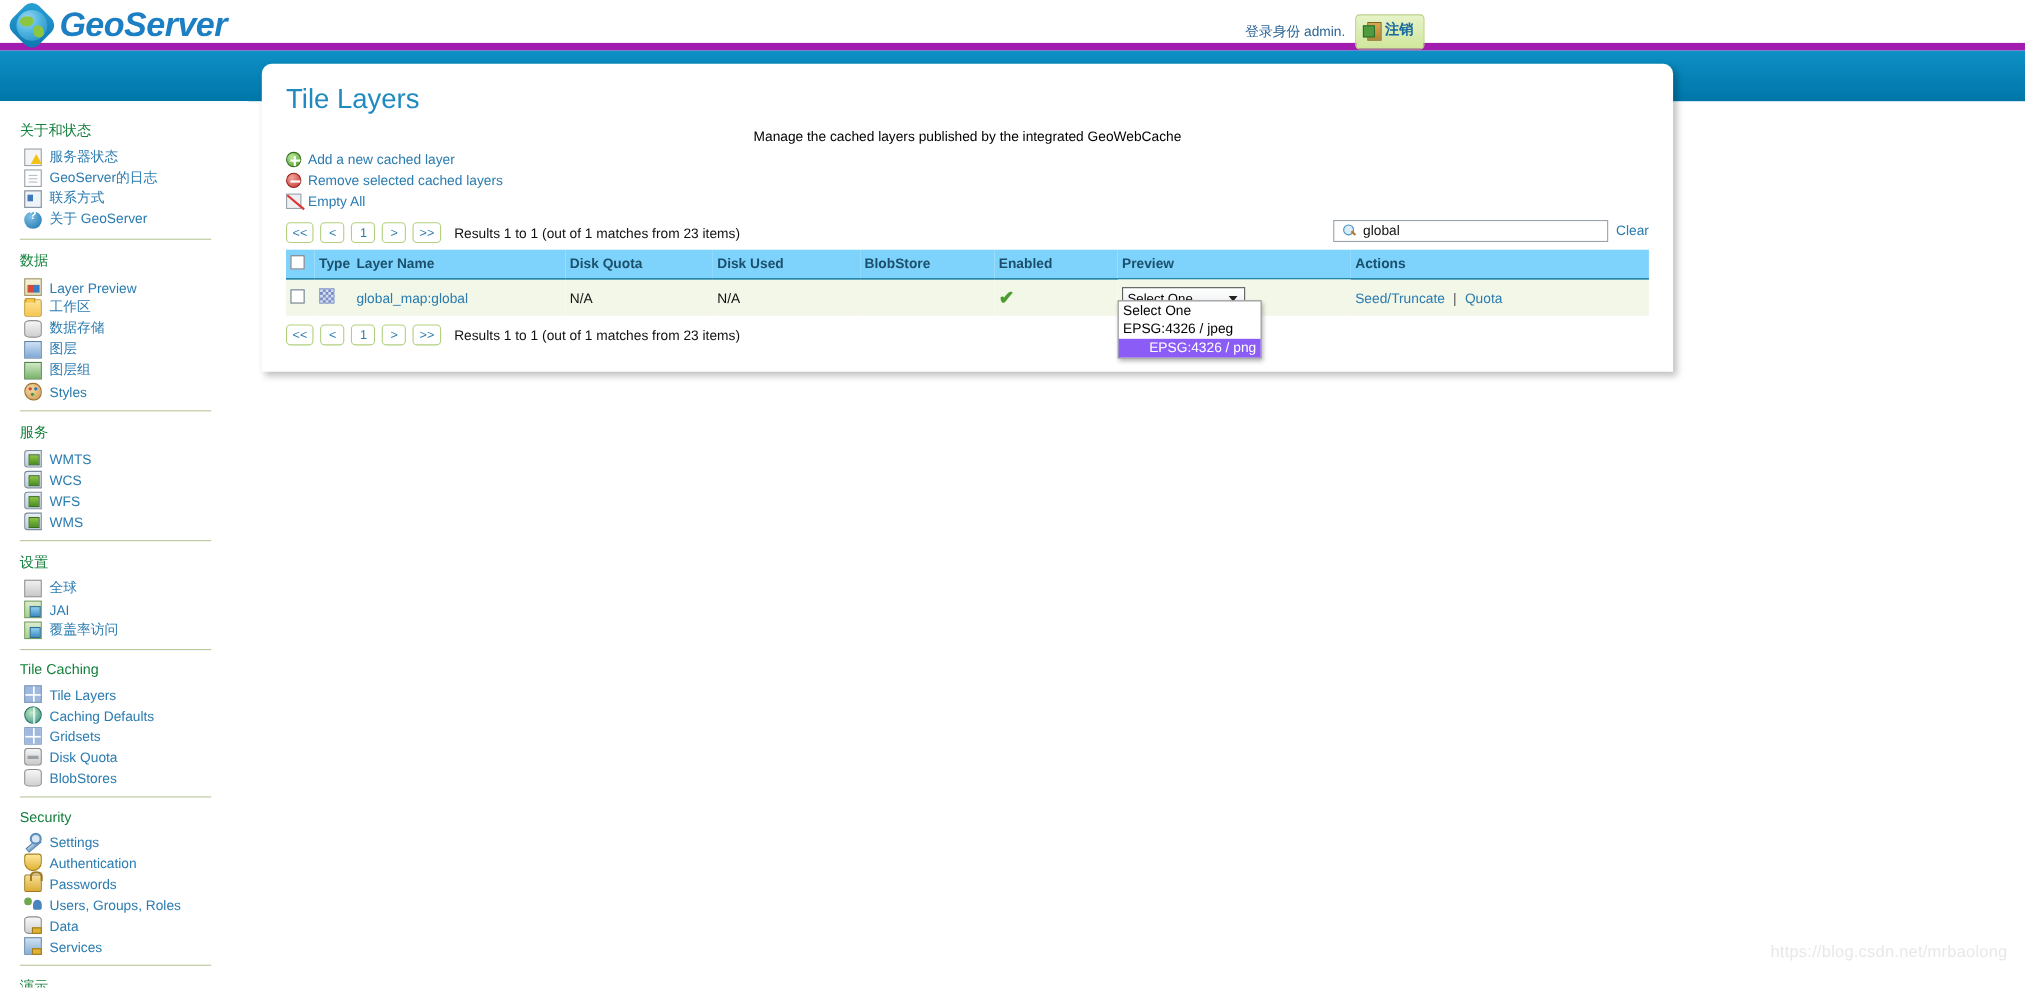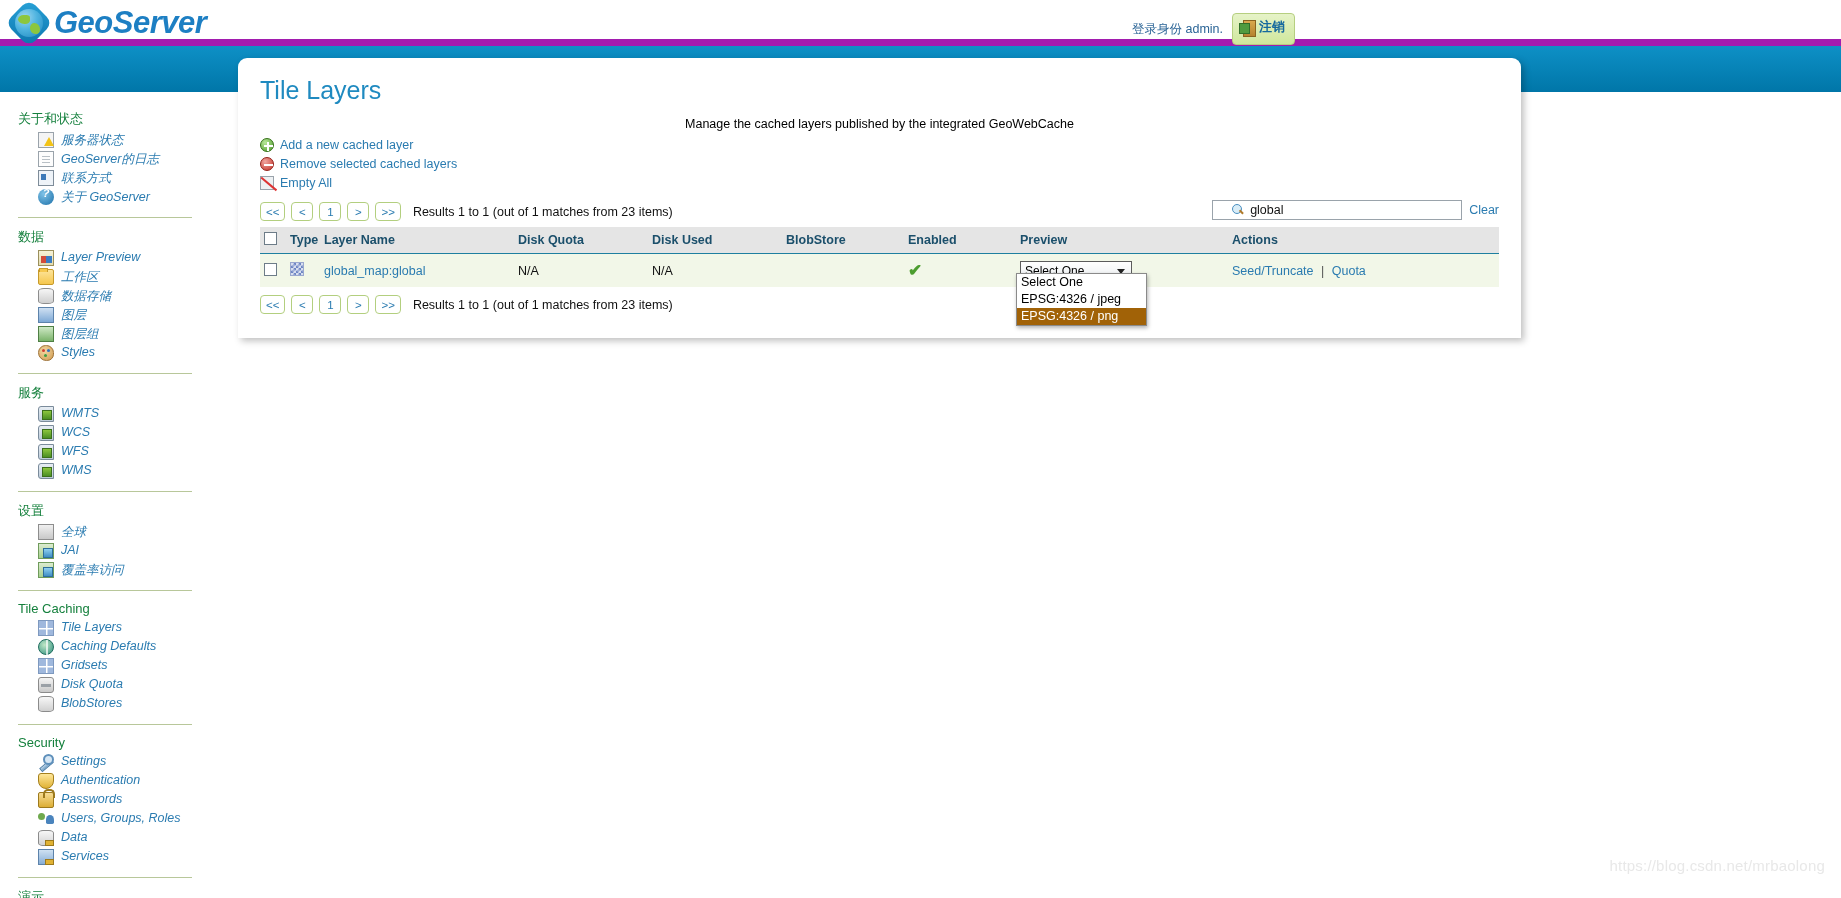--- a/index.html
+++ b/index.html
@@ -149,26 +149,25 @@
     margin: 10px 0 4px 0;
   }
   #sidebar .divider {
     height: 1px;
     background: #b8c79a;
     width: 174px;
     margin: 9px 0 0 0;
   }
   .nav-item {
     display: flex;
-    align-items: flex-start;
+    align-items: flex-end;
     gap: 7px;
     height: 19px;
-    margin-left: 20px;
+    margin-left: 4px;
     cursor: pointer;
-    font-style: italic;
   }
   .nav-item .nav-label {
     font-size: 12.5px;
     color: #2a7bb0;
     white-space: nowrap;
   }
   .ico {
     width: 16px; height: 16px;
     flex: 0 0 16px;
     position: relative;
@@ -331,21 +330,21 @@
     gap: 7px;
   }
   #search-box {
     display: flex;
     align-items: center;
     gap: 6px;
     width: 250px;
     height: 20px;
     border: 1px solid #9aa3ab;
     background: #ffffff;
-    padding: 0 19px;
+    padding: 0 8px;
   }
   .ico-search {
     width: 12px; height: 12px;
     position: relative; flex: 0 0 12px;
   }
   .ico-search:before {
     content:"";position:absolute;left:0;top:0;width:8px;height:8px;border-radius:50%;
     border:1.6px solid #4a8fc0;background:#d9edf8;
   }
   .ico-search:after {
@@ -363,21 +362,21 @@
     cursor: pointer;
   }
 
   
   table.tile-table {
     width: 100%;
     border-collapse: collapse;
     table-layout: fixed;
   }
   table.tile-table thead th {
-    background: #e5e5e5;
+    background: #7dd3fc;
     color: #1b4f6b;
     font-size: 12.5px;
     font-weight: bold;
     text-align: left;
     padding: 5px 4px;
     border-bottom: 1.5px solid #1e7fa0;
     height: 22px;
   }
   table.tile-table tbody td {
     background: #f2f7e8;
@@ -449,22 +448,23 @@
   #select-list .opt {
     font-size: 12.5px;
     color: #000;
     padding: 1px 4px;
     height: 17px;
     line-height: 15px;
     cursor: pointer;
     white-space: nowrap;
   }
   #select-list .opt.selected {
-    background: #a16207;
+    background: #8b5cf6;
     color: #ffffff;
+    text-align: right;
   }
 
   
   #watermark {
     position: absolute;
     right: 16px; bottom: 24px;
     font-size: 15px;
     color: #e8e8e8;
     letter-spacing: 0.2px;
     white-space: nowrap;

